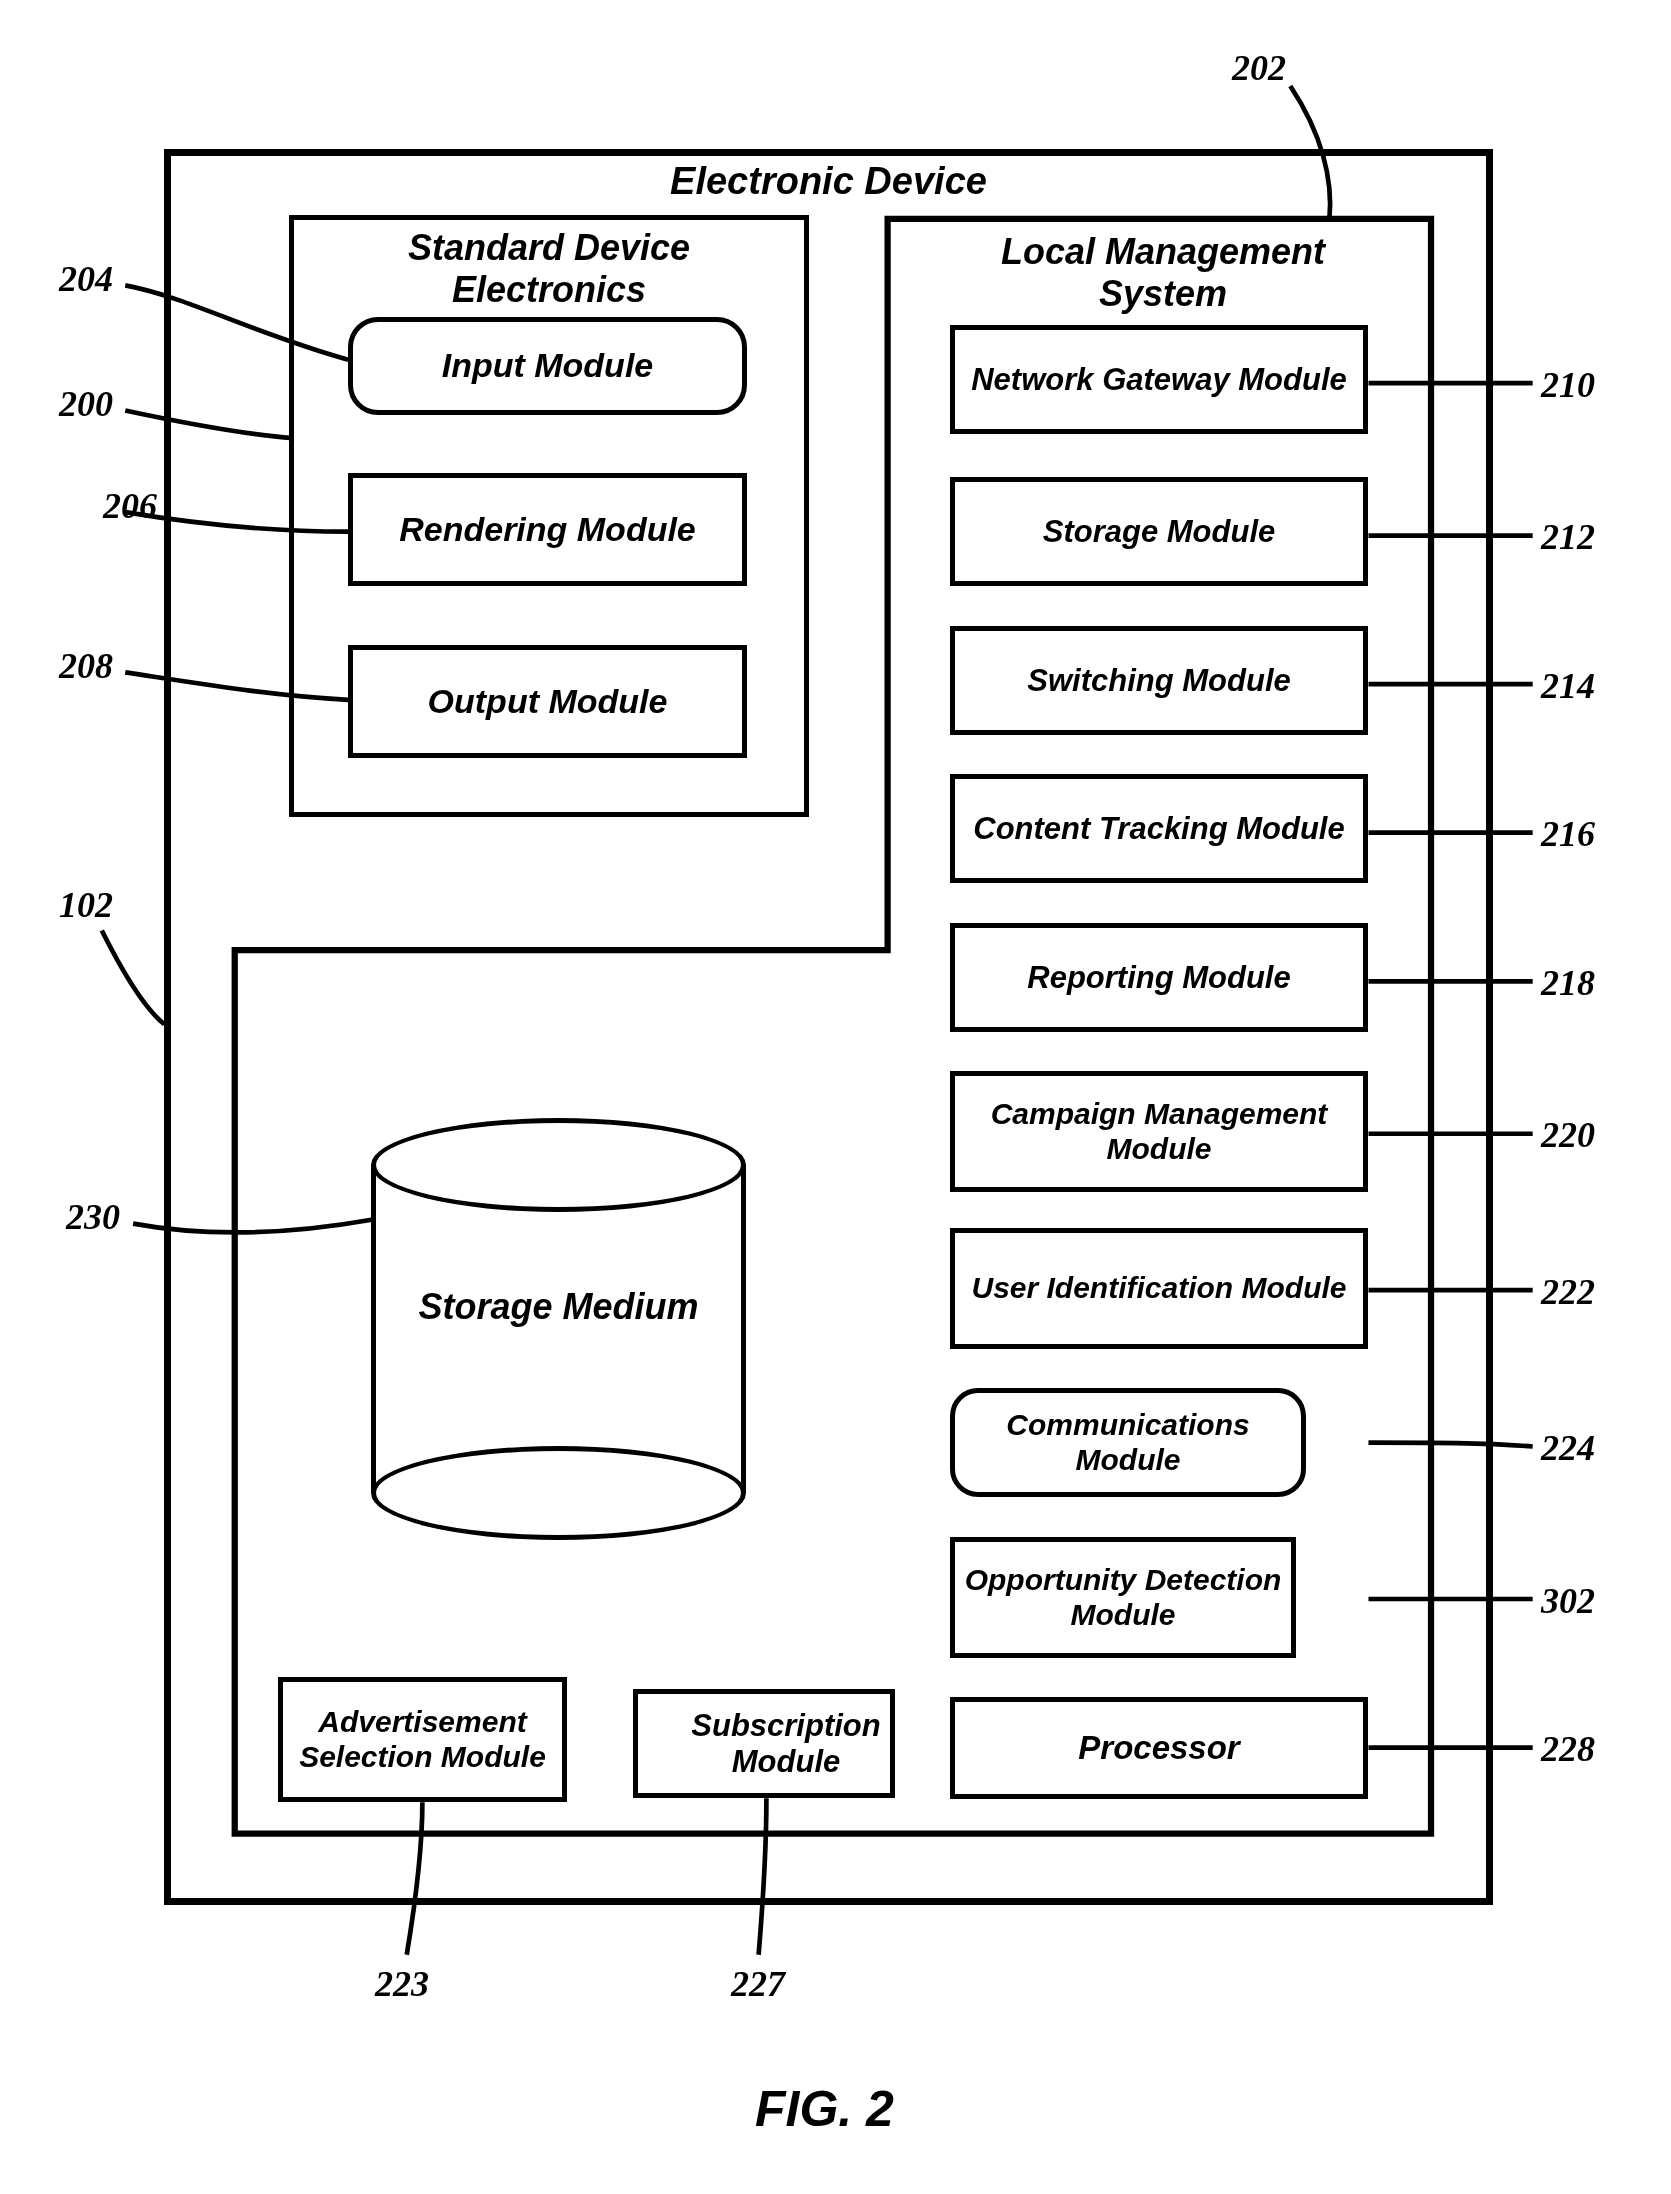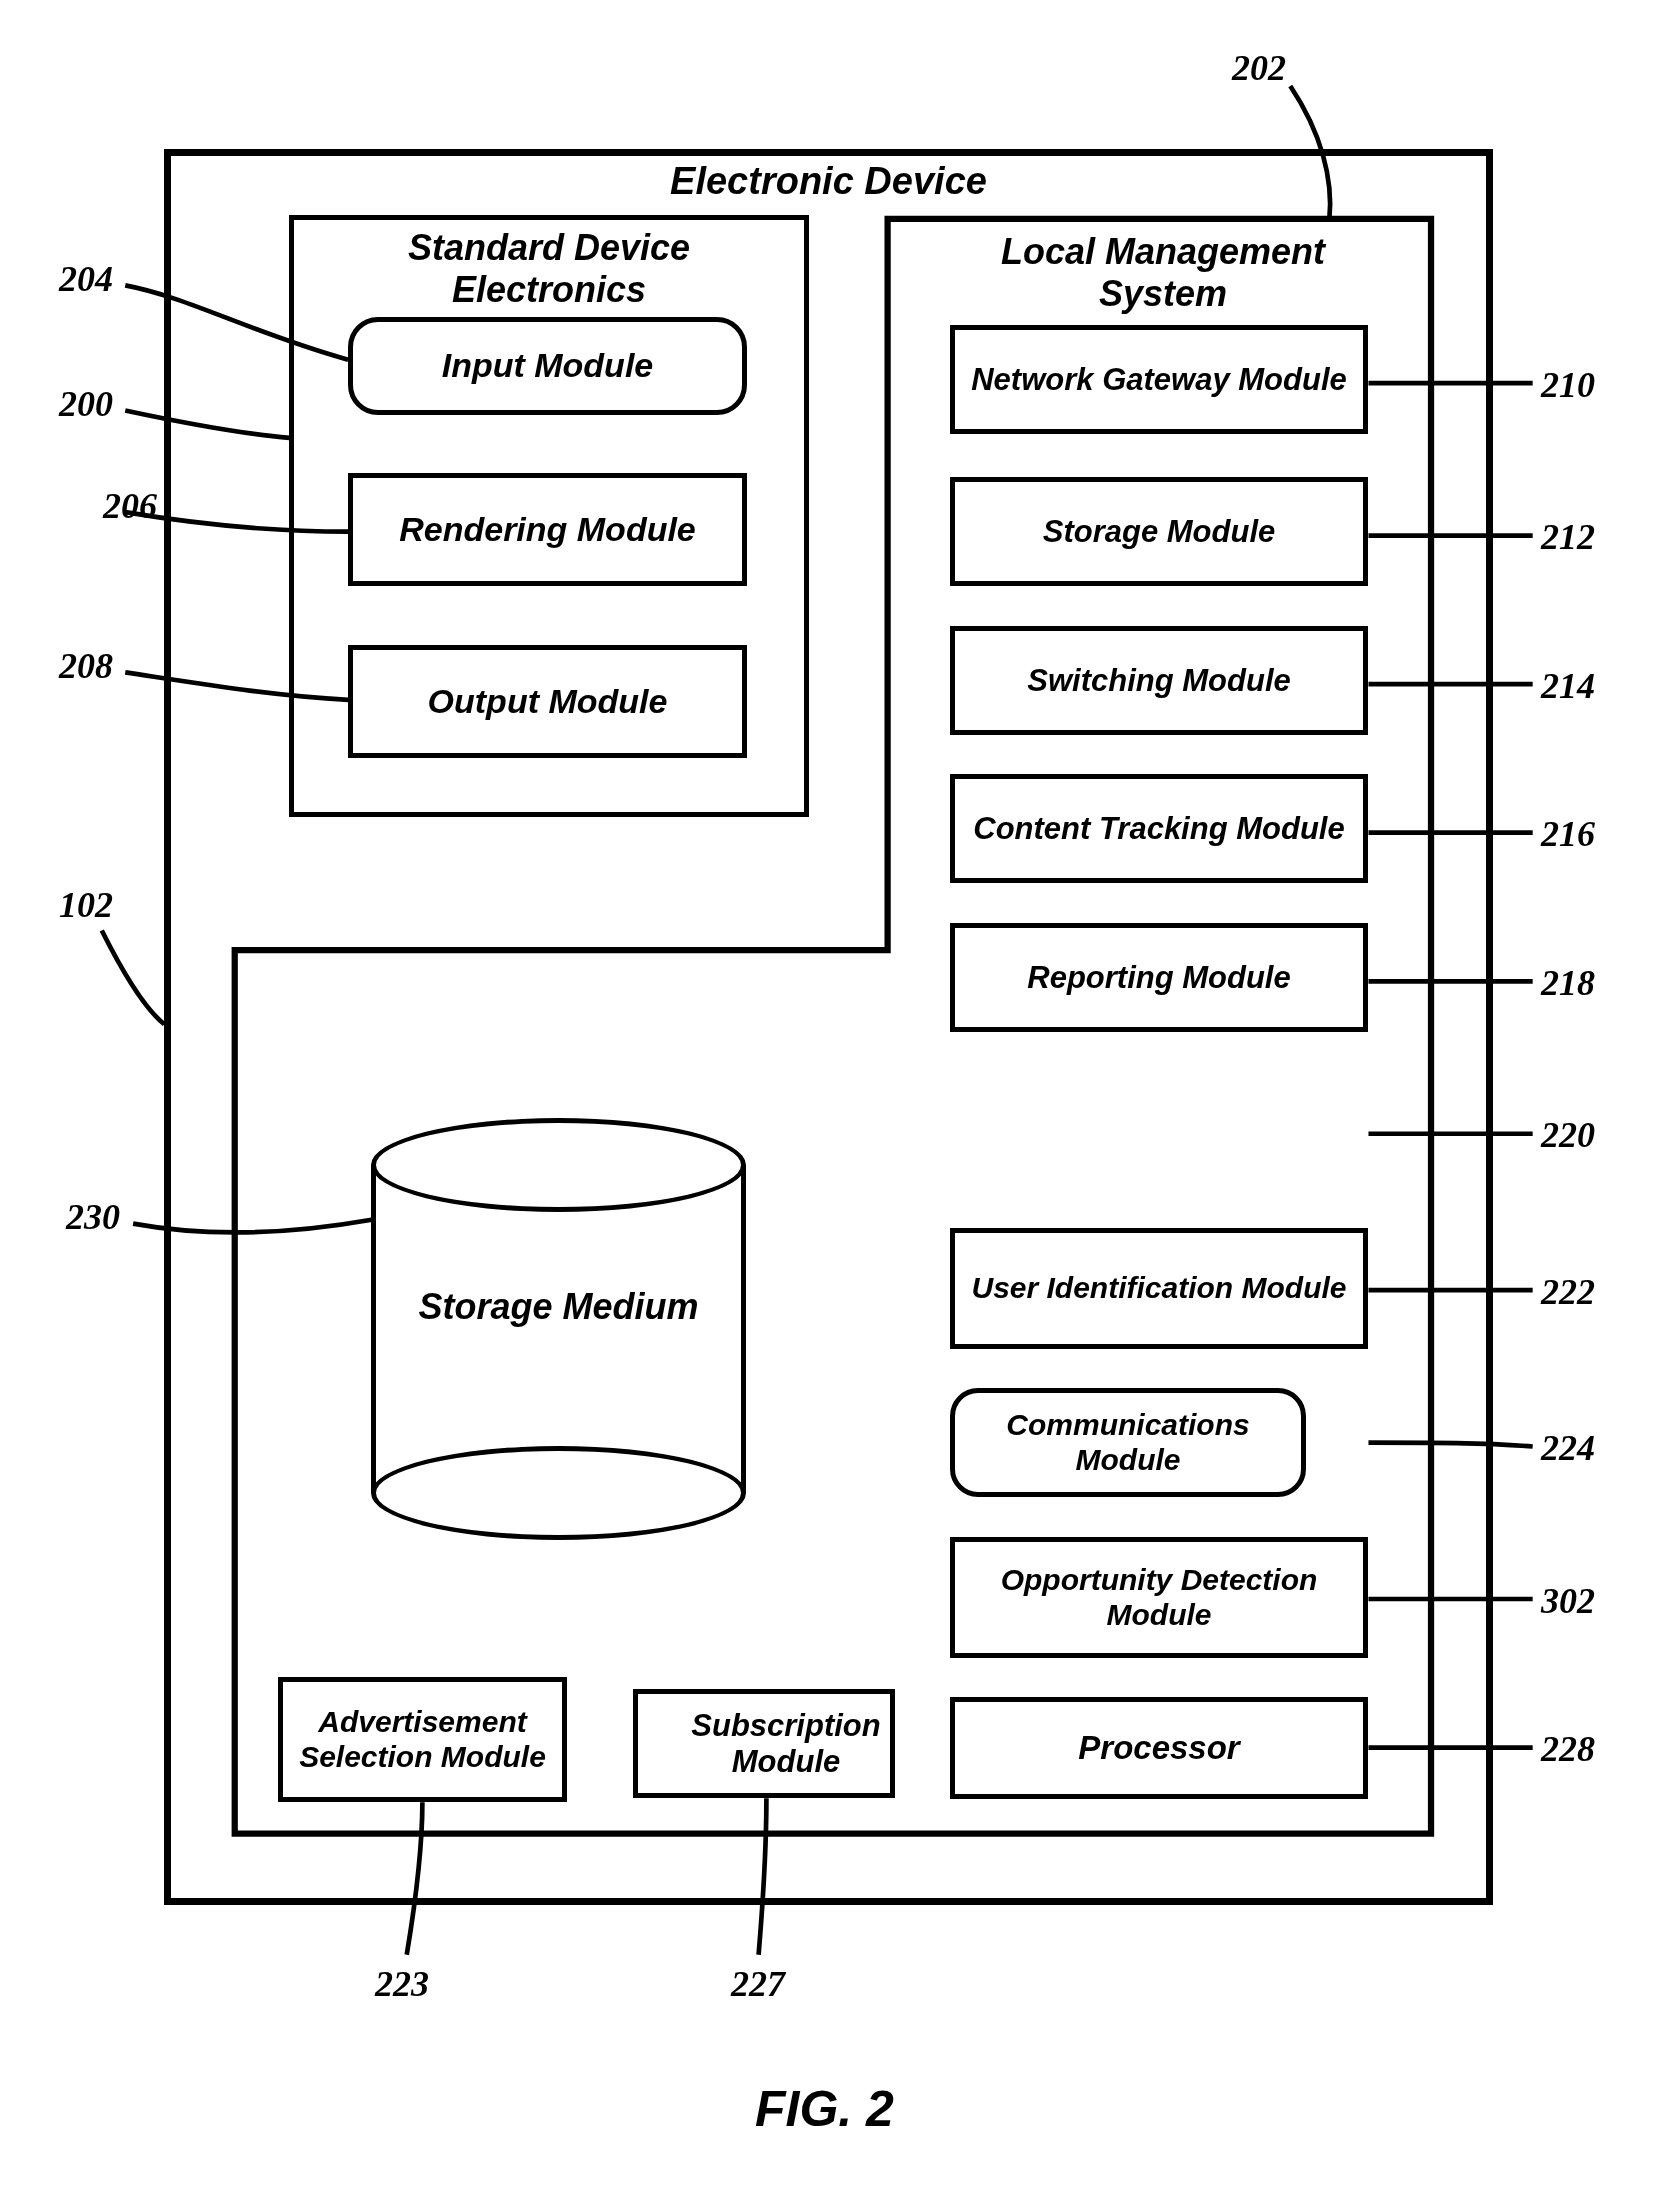--- a/index.html
+++ b/index.html
@@ -105,27 +105,30 @@
     </div>
   <div class="box" style="left:950px; top:626px; width:418px; height:109px; font-size:31px;">
       <span>Switching Module</span>
     </div>
   <div class="box" style="left:950px; top:774px; width:418px; height:109px; font-size:31px;">
       <span>Content Tracking Module</span>
     </div>
   <div class="box" style="left:950px; top:923px; width:418px; height:109px; font-size:31px;">
       <span>Reporting Module</span>
     </div>
+  <div class="box" style="left:950px; top:1071px; width:418px; height:121px; font-size:30px;">
+      <span>Campaign Management Module</span>
+    </div>
   <div class="box" style="left:950px; top:1228px; width:418px; height:121px; font-size:30px;">
       <span>User Identification Module</span>
     </div>
   <div class="box" style="left:950px; top:1388px; width:356px; height:109px; font-size:30px;border-radius:28px;">
       <span>Communications Module</span>
     </div>
-  <div class="box" style="left:950px; top:1537px; width:418px; height:121px; font-size:30px;">
+  <div class="box" style="left:950px; top:1537px; width:346px; height:121px; font-size:30px;">
       <span>Opportunity Detection Module</span>
     </div>
   <div class="box" style="left:950px; top:1697px; width:418px; height:102px; font-size:33px;">
       <span>Processor</span>
     </div>
 
   <div class="box" style="left:278px; top:1677px; width:289px; height:125px; font-size:30px;">
       <span>Advertisement Selection Module</span>
     </div>
   <div class="box" style="left:633px; top:1689px; width:262px; height:109px; font-size:31px;padding-left:44px;">

